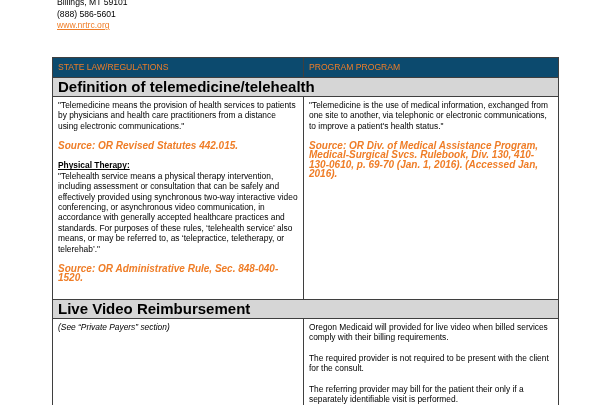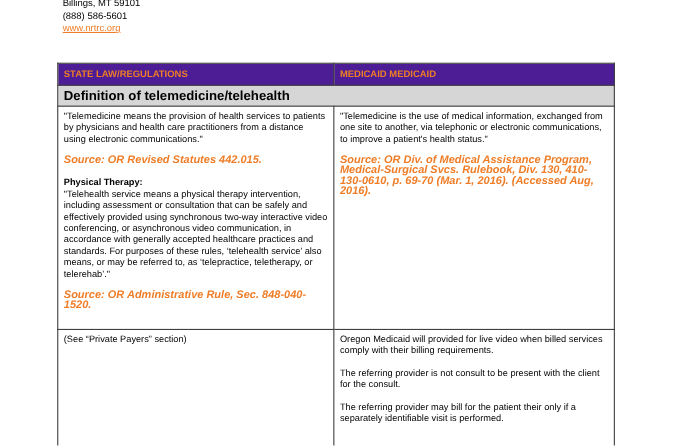--- a/index.html
+++ b/index.html
@@ -17,35 +17,35 @@
   
   .doc-table {
     position:absolute; left:52px; top:57px; width:506px;
     border-collapse:collapse; table-layout:fixed;
   }
   .doc-table td {
     border:1px solid #3f3f3f; vertical-align:top;
     padding:3px 5px; font-size:8.4px; line-height:10.4px;
   }
   .col-head td {
-    background:#4c1d95; color:#EF7D27; font-weight:bold;
+    background:#0c4a6e; color:#EF7D27; font-weight:normal;
     font-size:8.6px; height:13px; vertical-align:middle;
   }
   .section-row td {
-    background:#D6D6D6; font-weight:bold; font-size:12px;
+    background:#D6D6D6; font-weight:bold; font-size:15px;
     height:12px; vertical-align:middle;
   }
   .doc-table p { margin:0 0 10px 0; }
   .doc-table p:last-child { margin-bottom:0; }
   .source {
     color:#EF7D27; font-weight:bold; font-style:italic;
     font-size:10px; line-height:9.2px;
   }
-  .subhead { font-weight:bold; margin-bottom:0 !important; }
-  .note { }
+  .subhead { font-weight:bold; text-decoration:underline; margin-bottom:0 !important; }
+  .note { font-style:italic; }
 </style>
 </head>
 <body>
 
 <div class="page">
 
   <div class="letterhead">
     <div>Billings, MT 59101</div>
     <div>(888) 586-5601</div>
     <div><span class="link">www.nrtrc.org</span></div>
@@ -53,48 +53,51 @@
 
   <table class="doc-table">
     <colgroup>
         <col style="width:251px">
         <col style="width:255px">
       </colgroup>
 
     <tbody>
         <tr class="col-head">
       <td>STATE LAW/REGULATIONS</td>
-      <td>MEDICAID MEDICAID</td>
+      <td>PROGRAM PROGRAM</td>
     </tr>
 
     <tr class="section-row">
       <td colspan="2">Definition of telemedicine/telehealth</td>
     </tr>
 
     <tr style="height:203px">
       <td>
         <p>"Telemedicine means the provision of health services to patients by physicians and health care practitioners from a distance using electronic communications."</p>
         <p class="source">Source: OR Revised Statutes 442.015.</p>
         <p class="subhead">Physical Therapy:</p>
         <p>"Telehealth service means a physical therapy intervention, including assessment or consultation that can be safely and effectively provided using synchronous two-way interactive video conferencing, or asynchronous video communication, in accordance with generally accepted healthcare practices and standards. For purposes of these rules, ‘telehealth service’ also means, or may be referred to, as ‘telepractice, teletherapy, or telerehab’."</p>
         <p class="source">Source: OR Administrative Rule, Sec. 848-040-1520.</p>
       </td>
       <td>
         <p>"Telemedicine is the use of medical information, exchanged from one site to another, via telephonic or electronic communications, to improve a patient's health status."</p>
-        <p class="source">Source: OR Div. of Medical Assistance Program, Medical-Surgical Svcs. Rulebook, Div. 130, 410-130-0610, p. 69-70 (Mar. 1, 2016). (Accessed Aug, 2016).</p>
+        <p class="source">Source: OR Div. of Medical Assistance Program, Medical-Surgical Svcs. Rulebook, Div. 130, 410-130-0610, p. 69-70 (Jan. 1, 2016). (Accessed Jan, 2016).</p>
       </td>
     </tr>
 
+    <tr class="section-row">
+      <td colspan="2">Live Video Reimbursement</td>
+    </tr>
 
     <tr style="height:110px">
       <td>
         <p class="note">(See “Private Payers” section)</p>
       </td>
       <td>
         <p>Oregon Medicaid will provided for live video when billed services comply with their billing requirements.</p>
-        <p>The referring provider is not consult to be present with the client for the consult.</p>
+        <p>The required provider is not required to be present with the client for the consult.</p>
         <p>The referring provider may bill for the patient their only if a separately identifiable visit is performed.</p>
       </td>
     </tr>
   </tbody>
     </table>
 
 </div>
 
 </body></html>

